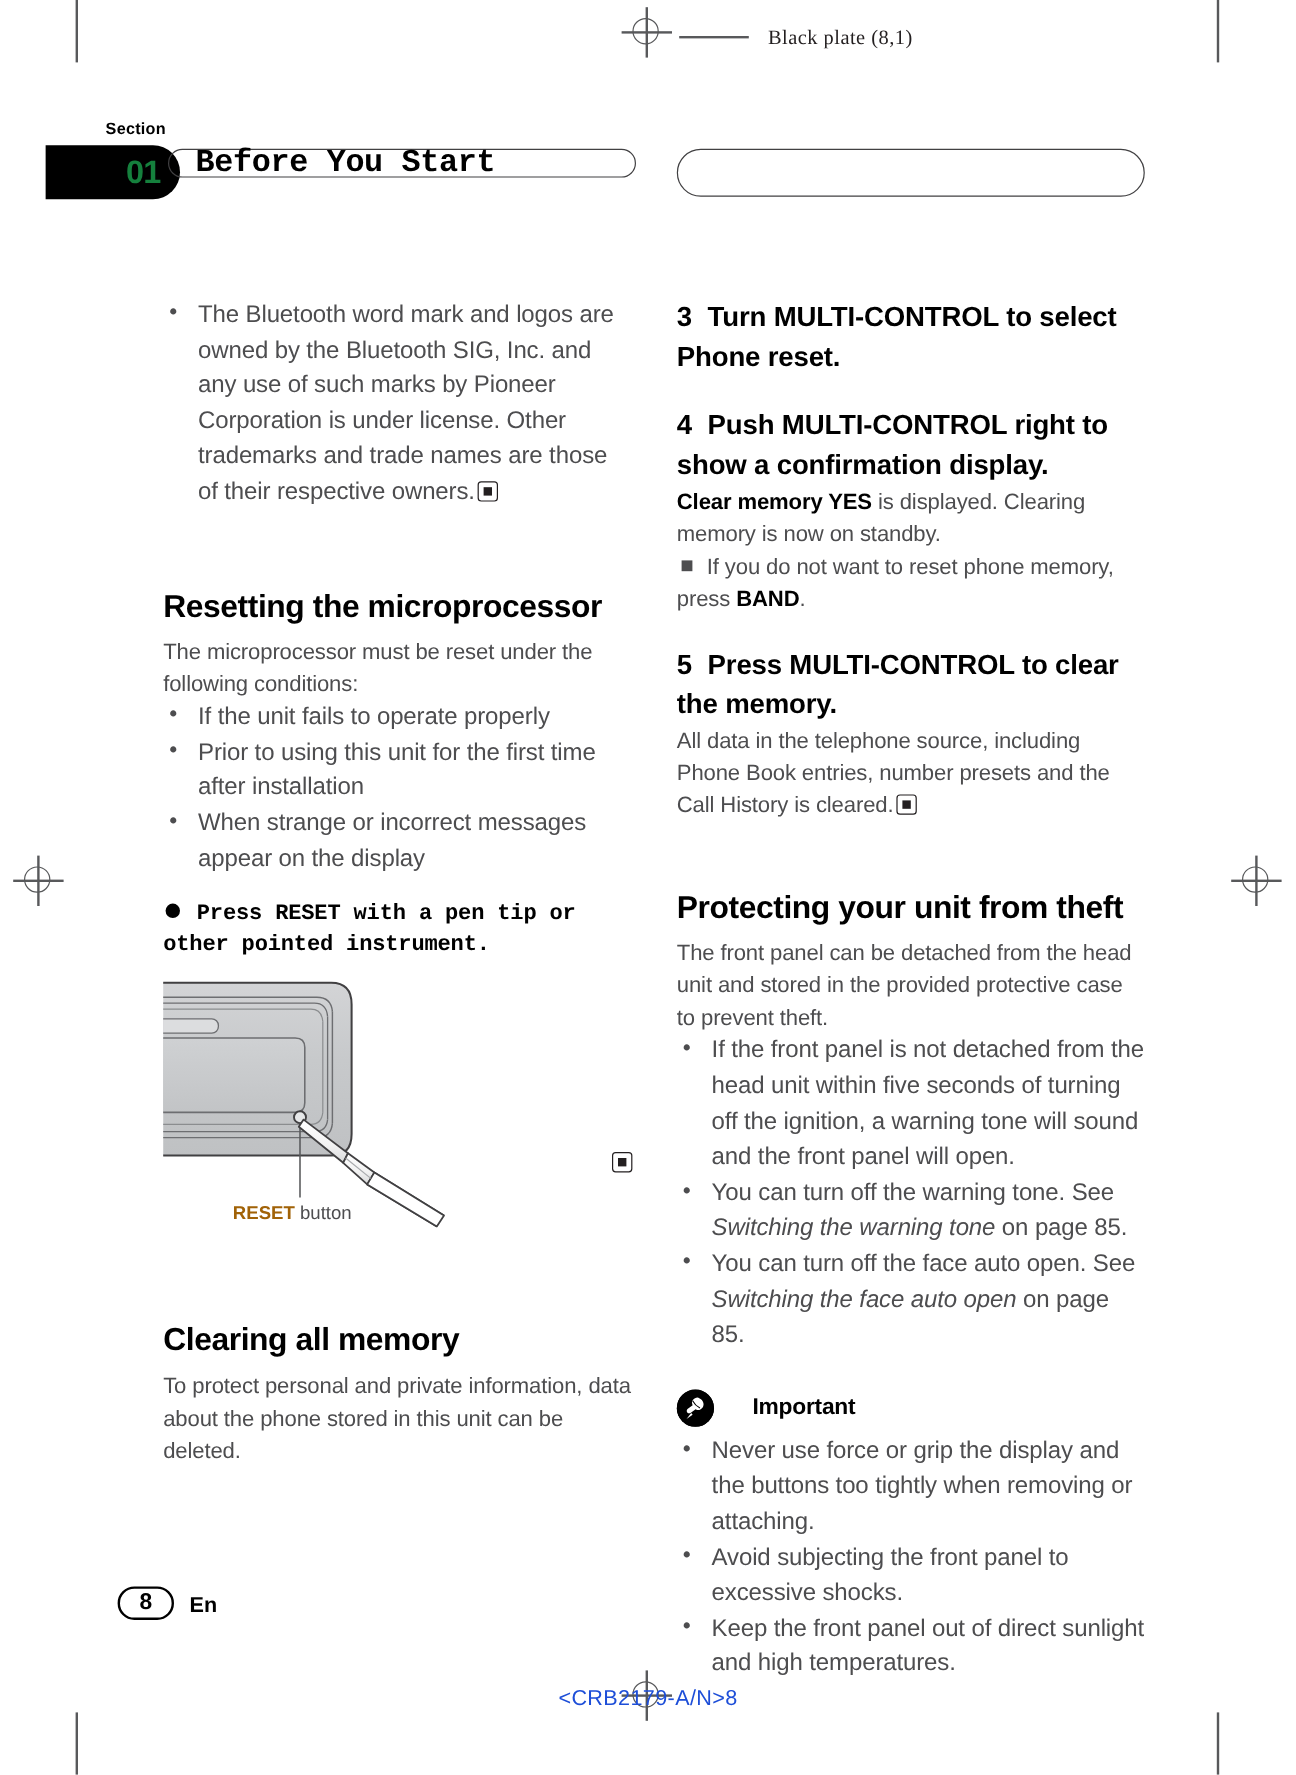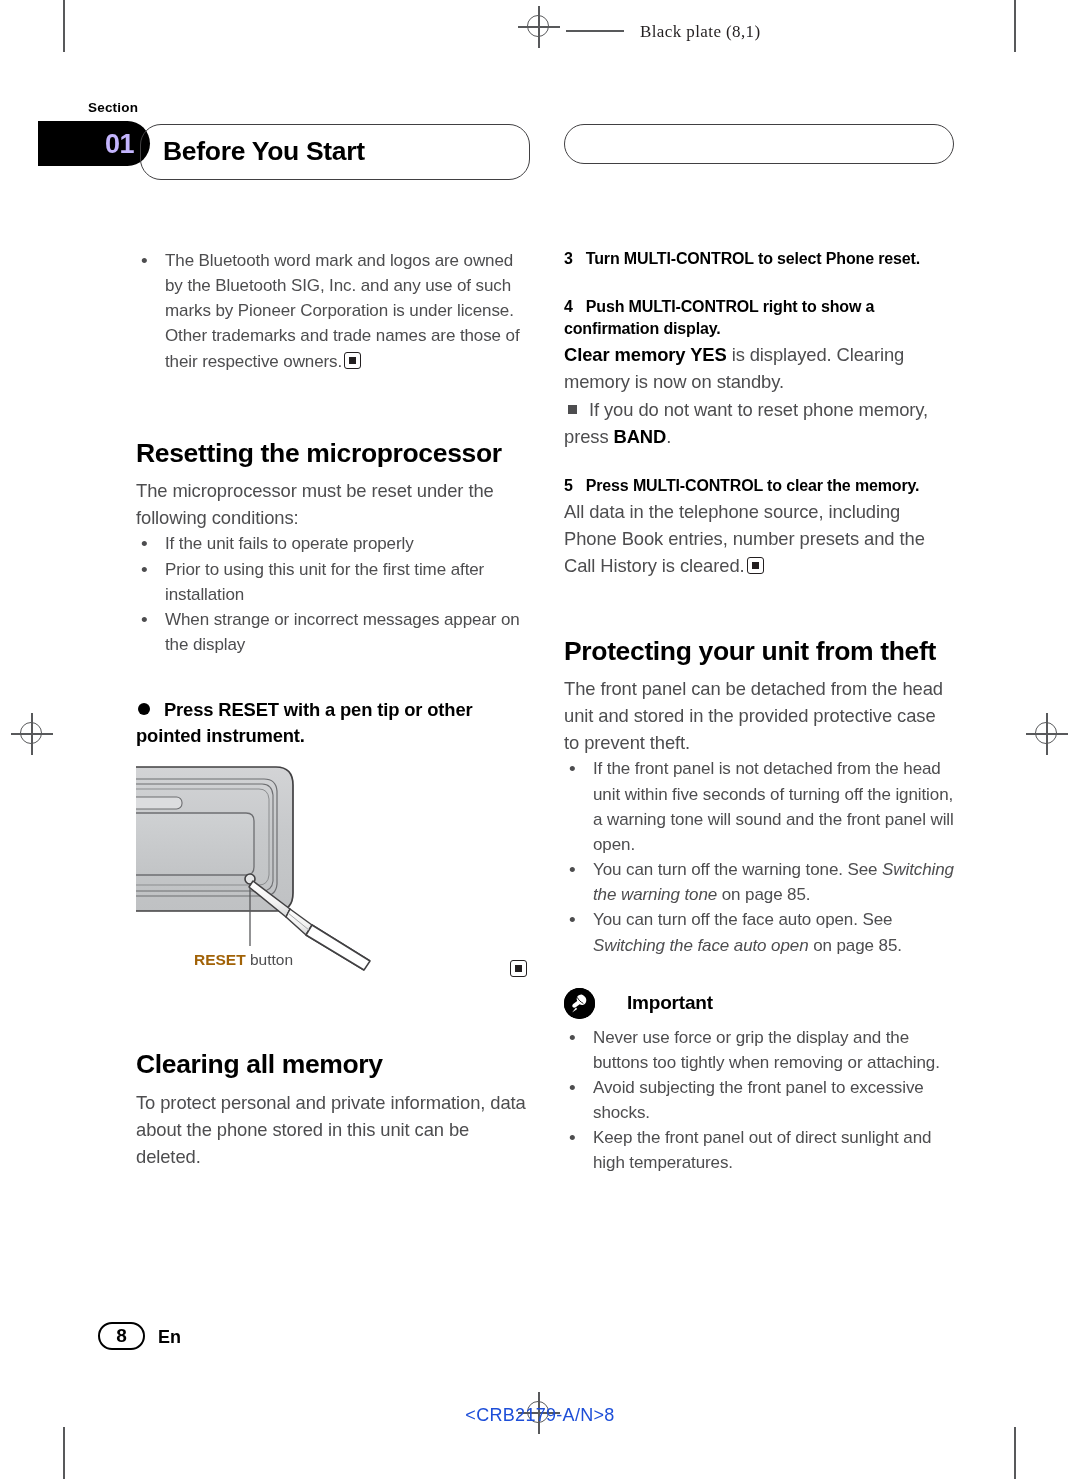--- a/index.html
+++ b/index.html
@@ -81,36 +81,37 @@
     width: 112px;
     height: 45px;
     background: #000;
     border-radius: 0 24px 24px 0;
   }
   .section-tab .num {
     position: absolute;
     right: 16px;
     top: 50%;
     transform: translateY(-50%);
-    color: #c4b5fd;
+    color: #15803d;
     font-size: 27px;
     font-weight: bold;
     letter-spacing: -0.5px;
     line-height: 1;
   }
 
   .title-pill {
     position: absolute;
     left: 140px;
     top: 124px;
     width: 390px;
-    height: 56px;
+    height: 24px;
     border: 1.6px solid #414042;
     border-radius: 21px;
     box-sizing: border-box;
+    font-family: Liberation Mono, monospace;
   }
   .title-pill .ttl {
     position: absolute;
     left: 22px;
     top: 50%;
     transform: translateY(-52%);
     font-size: 26.5px;
     font-weight: bold;
     letter-spacing: -0.3px;
     color: #000;
@@ -153,38 +154,38 @@
     margin: 0;
     letter-spacing: -0.1px;
   }
   .b {
     font-weight: bold;
     color: #000;
   }
   .i { font-style: italic; }
 
   .step {
-    font-size: 16px;
+    font-size: 23px;
     font-weight: bold;
     color: #000;
     line-height: 1.42;
     letter-spacing: -0.15px;
     margin: 0;
   }
   .step .n { margin-right: 13px; }
 
   ul.bullets {
     list-style: none;
     margin: 0;
     padding: 0;
   }
   ul.bullets > li {
     position: relative;
     padding-left: 29px;
-    font-size: 17px;
+    font-size: 20px;
     line-height: 1.48;
     color: #4d4d4f;
     letter-spacing: -0.1px;
   }
   ul.bullets > li::before {
     content: "\2022";
     position: absolute;
     left: 5px;
     top: -1px;
     font-size: 19px;
@@ -386,21 +387,21 @@
   <h2 class="h2" style="margin-top:64px;">Resetting the microprocessor</h2>
 
   <p class="body" style="margin-top:9px;">The microprocessor must be reset under the following conditions:</p>
 
   <ul class="bullets" style="margin-top:0;">
     <li><span>If the unit fails to operate properly</span></li>
     <li><span>Prior to using this unit for the first time after installation</span></li>
     <li><span>When strange or incorrect messages appear on the display</span></li>
   </ul>
 
-  <p class="dot-step" style="margin-top:40px;">
+  <p class="dot-step" style="margin-top:18px;font-family:Liberation Mono, monospace;">
     <span class="d"></span><span>Press RESET with a pen tip or other pointed instrument.</span>
   </p>
 
   <div class="figure" style="margin-top:14px;">
     <svg width="390" height="218" viewBox="0 0 390 218">
       <defs>
         <linearGradient id="bodyGrad" x1="0" y1="0" x2="0" y2="1">
           <stop offset="0%" stop-color="#d3d4d6"></stop>
           <stop offset="45%" stop-color="#c7c9cb"></stop>
           <stop offset="100%" stop-color="#bfc1c3"></stop>

